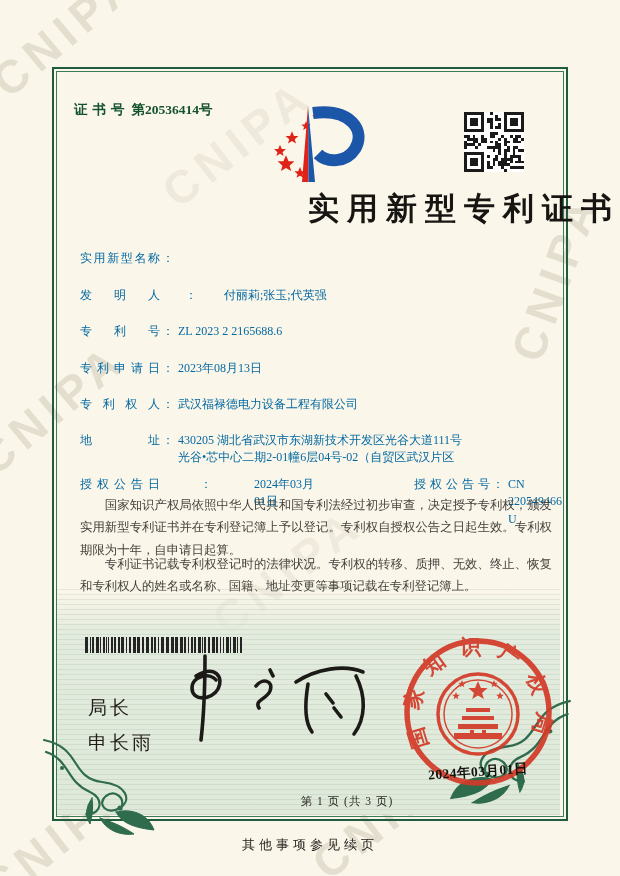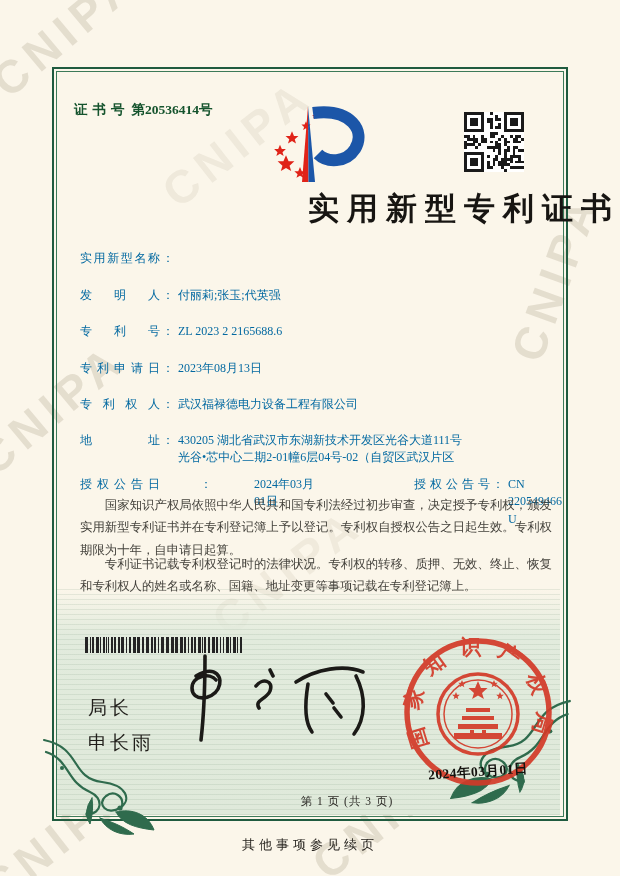--- a/index.html
+++ b/index.html
@@ -253,21 +253,21 @@
     <rect x="3" y="45" width="15" height="15" fill="#fff"></rect>
     <rect x="6" y="48" width="9" height="9" fill="#1a1a1a"></rect>
   </svg>
 
 <div class="title">实用新型专利证书</div>
 
 <div class="frow" style="top:250px;">
   <span class="flabel">实用新型名称</span>
     <span class="fcolon">：</span>
 </div>
-<div class="frow" style="top:287px;">
+<div class="frow" style="top:287px;gap:23px;">
   <span class="flabel">发明人</span>
     <span class="fcolon">：</span>
   <span class="fvalue">付丽莉;张玉;代英强</span>
 </div>
 <div class="frow" style="top:323px;">
   <span class="flabel">专利号</span>
     <span class="fcolon">：</span>
   <span class="fvalue">ZL 2023 2 2165688.6</span>
 </div>
 <div class="frow" style="top:360px;">

